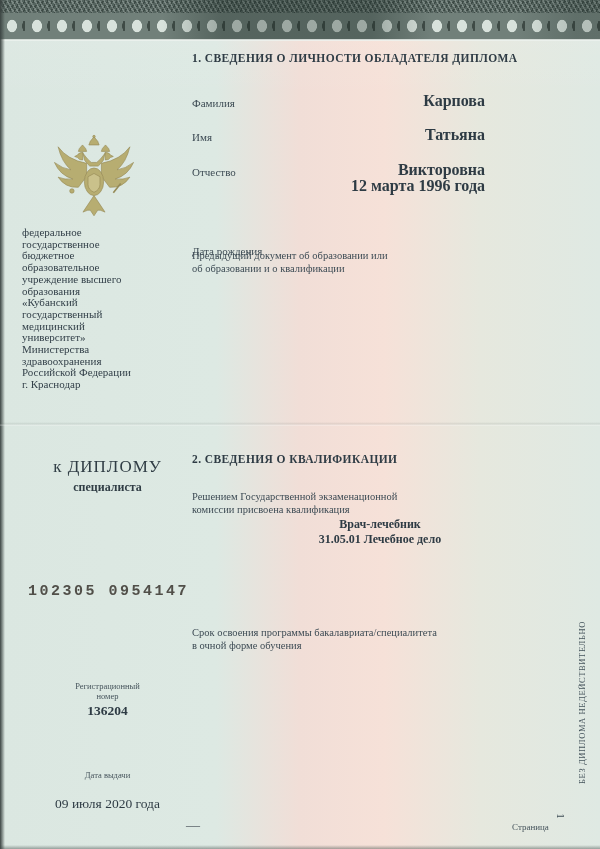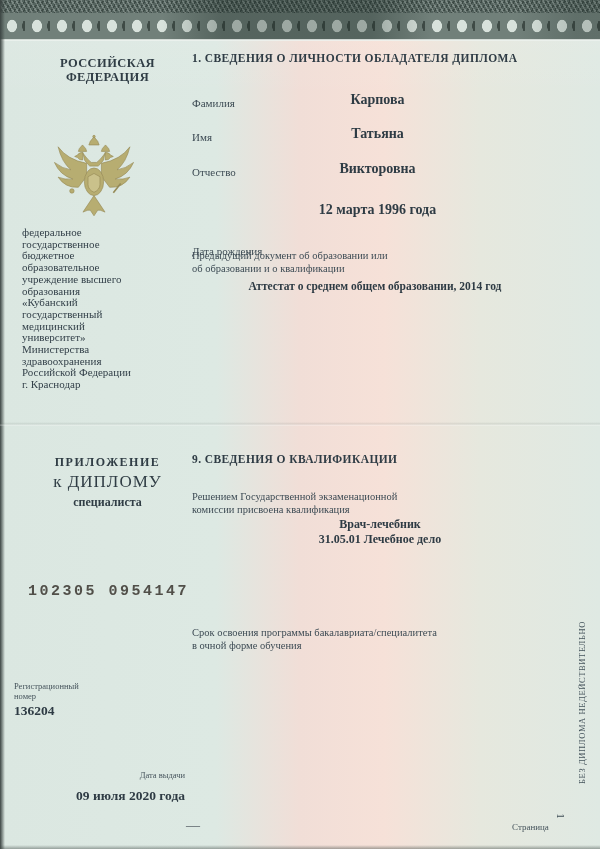--- a/index.html
+++ b/index.html
@@ -37,29 +37,29 @@
     font-size:12.5px;font-weight:bold;line-height:14px;letter-spacing:.4px;color:#303d45;}
   .eagle{left:48px;top:134px;width:92px;height:90px;opacity:.9;}
   .institution{left:22px;top:227px;width:170px;text-align:left;
     font-size:11px;line-height:11.7px;color:#34414a;}
   .supplement{left:30px;top:455px;width:155px;text-align:center;color:#303d45;}
   .supp1{font-size:12px;letter-spacing:1.5px;font-weight:600;}
   .supp2{font-size:17px;letter-spacing:1px;margin-top:2px;}
   .supp3{font-size:12px;font-weight:bold;margin-top:3px;}
   .serial{left:28px;top:583px;font-family:"Liberation Mono","DejaVu Sans Mono",monospace;
     font-size:15px;font-weight:700;letter-spacing:2.5px;color:#514f49;}
-  .reg{left:14px;top:681px;width:155px;}
+  .reg{left:30px;top:681px;width:155px;text-align:center;}
   .small-label{font-size:8.5px;line-height:10px;color:#46545c;}
   .reg-value{font-size:13.5px;font-weight:600;margin-top:2px;color:#2e3b44;}
-  .issue{left:30px;top:770px;width:155px;text-align:right;}
-  .issue-value{font-size:13.5px;font-weight:700;margin-top:8px;color:#2e3b44;}
+  .issue{left:30px;top:770px;width:155px;text-align:center;}
+  .issue-value{font-size:13.5px;font-weight:400;margin-top:16px;color:#2e3b44;}
   
   .sec-title{left:192px;font-size:11.5px;font-weight:bold;letter-spacing:.4px;color:#2f3c45;}
   .f-label{left:192px;font-size:11px;color:#3d4b54;}
-  .f-value{left:270px;width:215px;text-align:center;font-size:14px;font-weight:600;color:#2e3b44;}
+  .f-value{left:270px;width:215px;text-align:right;font-size:16px;font-weight:600;color:#2e3b44;}
   .para{left:192px;font-size:10.5px;line-height:13px;color:#3d4b54;white-space:pre-line;}
   .val-center{text-align:center;font-weight:600;color:#2e3b44;}
   
   .dash{left:186px;top:818px;font-size:14px;color:#5a6269;}
   .page-label{left:512px;top:822px;font-size:9px;color:#46545c;}
   .page-num{left:558px;top:810px;font-size:11px;color:#3d4b54;transform:rotate(90deg);}
   .edge-note{left:577px;top:603px;height:200px;width:16px;
     writing-mode:vertical-rl;transform:rotate(180deg);
     font-size:8.5px;letter-spacing:.6px;color:#44535b;text-align:center;}
 </style>
@@ -70,24 +70,20 @@
 
   <div class="abs orn-top"></div>
   <div class="abs orn-main"></div>
   <div class="abs orn-shade"></div>
   <div class="abs orn-line"></div>
 
   <div class="abs edge-left"></div>
   <div class="abs edge-bottom"></div>
   <div class="abs crease"></div>
 
-  <div class="abs federation">
-    <div>РОССИЙСКАЯ</div>
-    <div>ФЕДЕРАЦИЯ</div>
-  </div>
 
   <svg class="abs eagle" viewBox="0 0 100 96" xmlns="http://www.w3.org/2000/svg">
     <g fill="#b4a765" stroke="#8e8148" stroke-width="0.7" stroke-linejoin="round">
       <path d="M46 7 l4 -5 4 5 1.6 4 h-11.2 z"></path>
       <circle cx="50" cy="1.8" r="1.3"></circle>
       <path d="M34 15 l3.5 -4 3.5 4 1 3 h-9 z"></path>
       <path d="M59 15 l3.5 -4 3.5 4 1 3 h-9 z"></path>
       <path d="M38 19 q-4.5 0 -6 3 l-3 1.5 3.2 1.2 q1.6 3 5.6 2.6 z"></path>
       <path d="M62 19 q4.5 0 6 3 l3 1.5 -3.2 1.2 q-1.6 3 -5.6 2.6 z"></path>
       <path d="M38 20 q5 7 9 10 h6 q4 -3 9 -10 l-2 8 q-4 5 -5.5 6 h-9 q-1.5 -1 -5.5 -6 z"></path>
@@ -112,21 +108,20 @@
     <div>государственный</div>
     <div>медицинский</div>
     <div>университет»</div>
     <div>Министерства</div>
     <div>здравоохранения</div>
     <div>Российской Федерации</div>
     <div>г. Краснодар</div>
   </div>
 
   <div class="abs supplement">
-    <div class="supp1">ПРИЛОЖЕНИЕ</div>
     <div class="supp2">к ДИПЛОМУ</div>
     <div class="supp3">специалиста</div>
   </div>
 
   <div class="abs serial">102305 0954147</div>
 
   <div class="abs reg">
     <div class="small-label" style="white-space:pre-line;">Регистрационный
 номер</div>
     <div class="reg-value">136204</div>
@@ -142,27 +137,26 @@
   <div class="abs f-label" style="top:97px;">Фамилия</div>
   <div class="abs f-value" style="top:92px;">Карпова</div>
 
   <div class="abs f-label" style="top:131px;">Имя</div>
   <div class="abs f-value" style="top:126px;">Татьяна</div>
 
   <div class="abs f-label" style="top:166px;">Отчество</div>
   <div class="abs f-value" style="top:161px;">Викторовна</div>
 
   <div class="abs f-label" style="top:217px;margin-top:28px;">Дата рождения</div>
-  <div class="abs f-value" style="top:202px;">12 марта 1996 года</div>
+  <div class="abs f-value" style="top:177px;">12 марта 1996 года</div>
 
   <div class="abs para" style="top:249px;width:320px;">Предыдущий документ об образовании или
 об образовании и о квалификации</div>
-  <div class="abs val-center" style="left:225px;top:280px;width:300px;font-size:11.5px;">Аттестат о среднем общем образовании, 2014 год</div>
 
-  <div class="abs sec-title" style="top:453px;">9. СВЕДЕНИЯ О КВАЛИФИКАЦИИ</div>
+  <div class="abs sec-title" style="top:453px;">2. СВЕДЕНИЯ О КВАЛИФИКАЦИИ</div>
 
   <div class="abs para" style="top:490px;width:300px;">Решением Государственной экзаменационной
 комиссии присвоена квалификация</div>
   <div class="abs val-center" style="left:260px;top:517px;width:240px;font-size:12px;">Врач-лечебник</div>
   <div class="abs val-center" style="left:260px;top:532px;width:240px;font-size:12px;">31.05.01 Лечебное дело</div>
 
   <div class="abs para" style="top:626px;width:320px;">Срок освоения программы бакалавриата/специалитета
 в очной форме обучения</div>
 
   <div class="abs dash">—</div>

